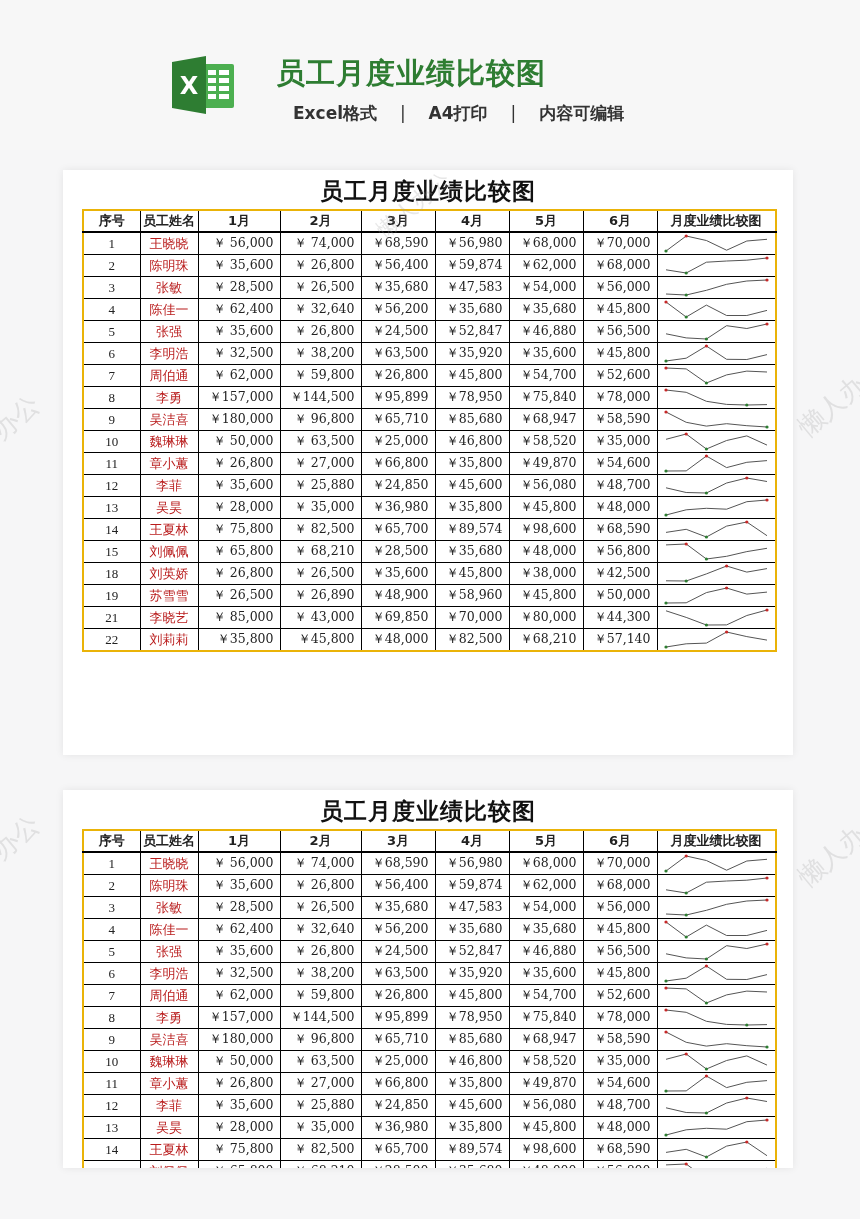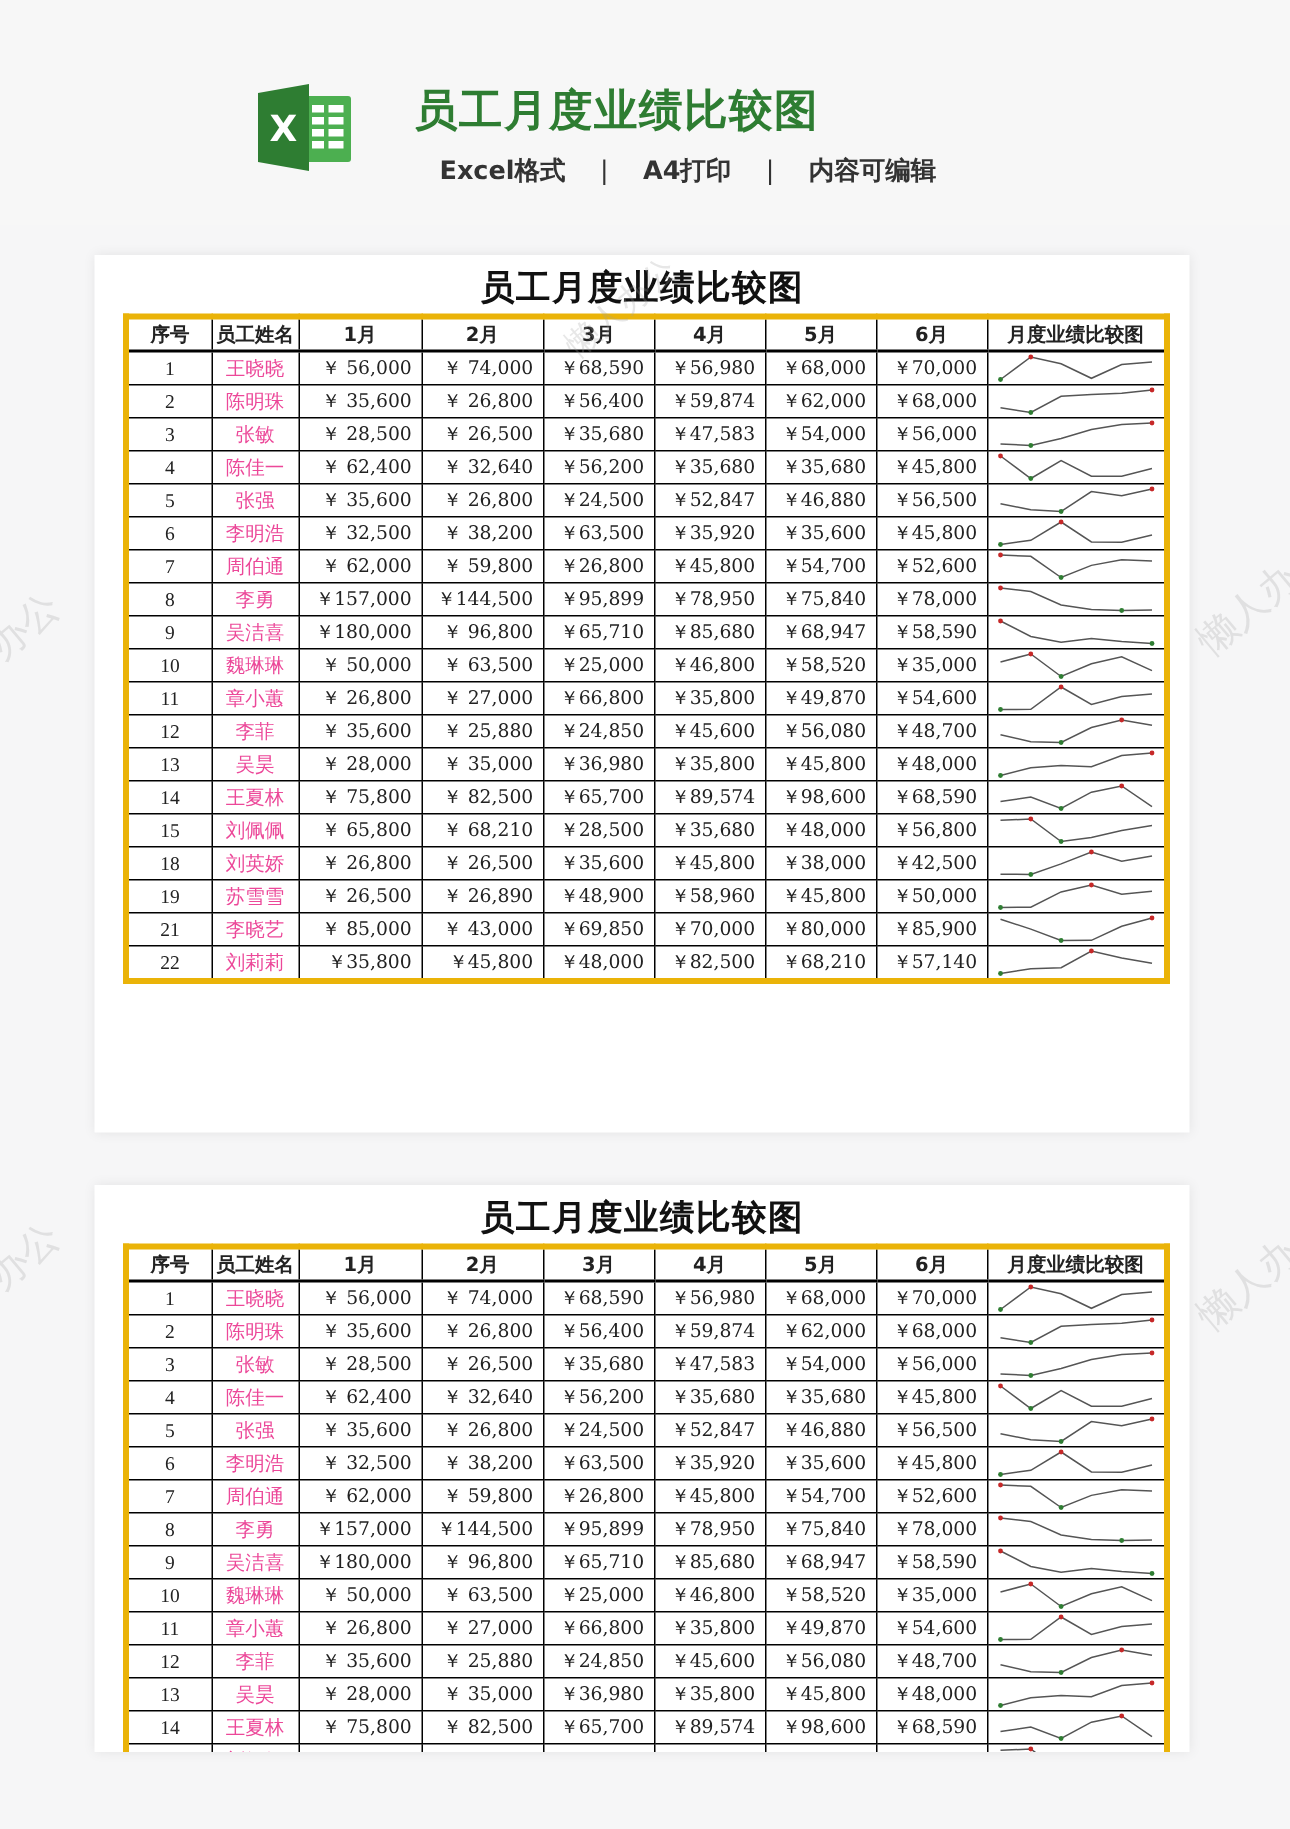--- a/index.html
+++ b/index.html
@@ -32,32 +32,32 @@
     position:absolute; left:0; width:730px; text-align:center;
     font-size:23px; font-weight:bold; color:#111; letter-spacing:1px;
     font-family:"DejaVu Serif","Liberation Serif",serif;
   }
   .card1 .sheet-title { top:6px; }
   .card2 .sheet-title { top:6px; }
 
   table.grid {
     position:absolute; left:19px; top:39px;
     border-collapse:collapse; table-layout:fixed;
-    border:4px solid #eab308;
+    border:2px solid #eab308;
   }
   table.grid th, table.grid td {
     border:1px solid #000; height:20px; padding:0; font-size:13px; color:#222;
     white-space:nowrap; overflow:hidden;
   }
   table.grid th {
     font-family:"DejaVu Sans","Liberation Sans",sans-serif; font-weight:bold; font-size:13px;
     text-align:center; height:20px; border-bottom:2px solid #000;
   }
   table.grid td.c-no, table.grid td.c-name { text-align:center; }
-  table.grid td.c-name { font-family:"DejaVu Sans","Liberation Sans",sans-serif; font-size:13px; color:#ec4899; }
+  table.grid td.c-name { font-family:"DejaVu Sans","Liberation Sans",sans-serif; font-size:13px; color:#b91c1c; }
   table.grid td.money { text-align:right; padding-right:6px; font-family:"DejaVu Serif","Liberation Serif",serif; font-size:12.5px; }
   table.grid td.spark { padding:0; }
   table.grid td.spark svg { display:block; }
   col.w-no { width:57px; }
   col.w-name { width:58px; }
   col.w-m1 { width:82px; }
   col.w-m2 { width:81px; }
   col.w-m3 { width:74px; }
   col.w-m4 { width:74px; }
   col.w-m5 { width:74px; }
@@ -418,21 +418,21 @@
           </td>
         </tr>
         <tr>
           <td class="c-no">21</td>
           <td class="c-name">李晓艺</td>
           <td class="money">￥  85,000</td>
           <td class="money">￥  43,000</td>
           <td class="money">￥69,850</td>
           <td class="money">￥70,000</td>
           <td class="money">￥80,000</td>
-          <td class="money">￥85,900</td>
+          <td class="money">￥44,300</td>
           <td class="spark">
             <svg width="117" height="21">
               <polyline points="8.0,3.8 28.2,10.4 48.4,18.0 68.6,17.9 88.8,8.5 109.0,3.0" fill="none" stroke="#555555" stroke-width="1"></polyline>
               <circle cx="109.0" cy="3.0" r="1.6" fill="#c62828"></circle>
               <circle cx="48.4" cy="18.0" r="1.6" fill="#2e7d32"></circle>
             </svg>
           </td>
         </tr>
         <tr>
           <td class="c-no">22</td>

